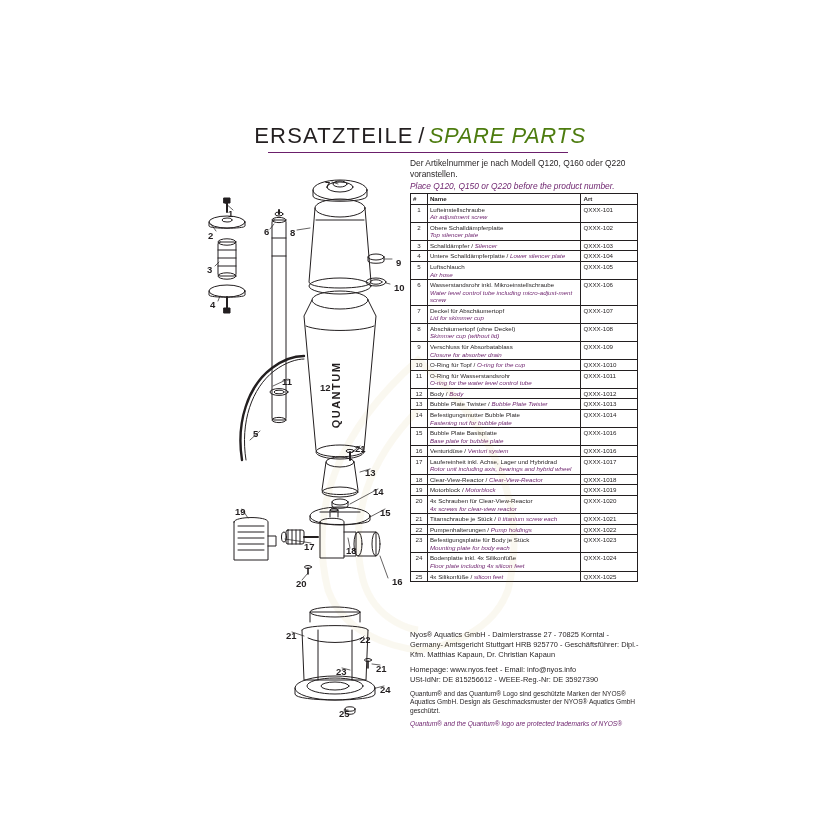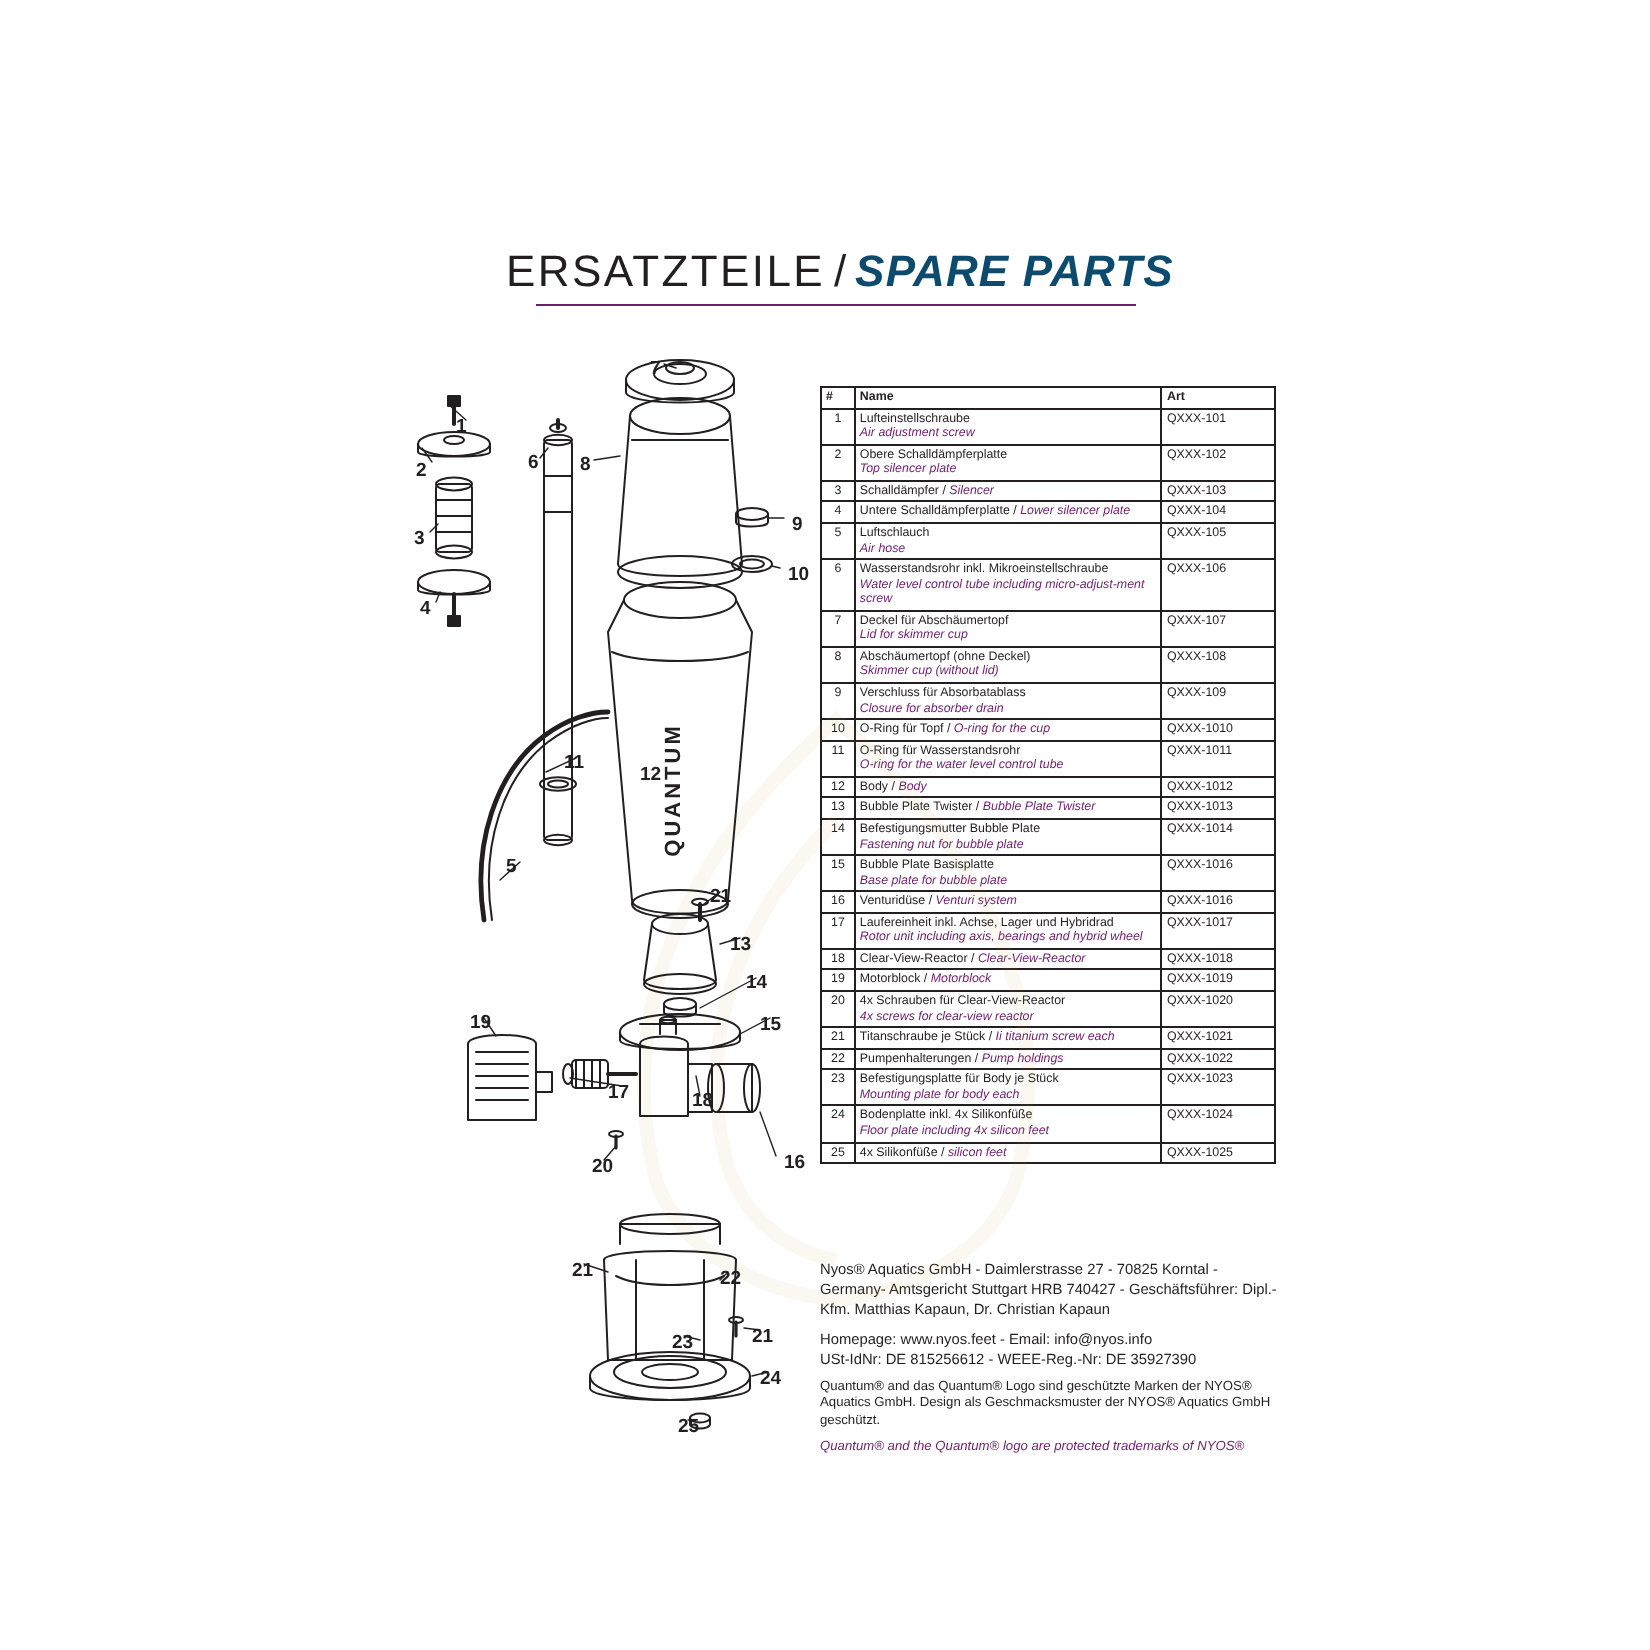--- a/index.html
+++ b/index.html
@@ -10,21 +10,21 @@
   }
   .page{position:absolute;left:0;top:0;width:825px;height:825px;}
 
   
   .title{
     position:absolute;left:120px;top:123px;width:600px;height:30px;
     text-align:center;white-space:nowrap;
   }
   .title .t-de{font-size:22px;letter-spacing:1.2px;color:#231f20;text-align:right;}
   .title .t-sep{font-size:22px;color:#231f20;}
-  .title .t-en{font-size:22px;font-style:italic;font-weight:bold;color:#0c4a6e;letter-spacing:.6px;}
+  .title .t-en{font-size:22px;font-style:italic;font-weight:normal;color:#4d7c0f;letter-spacing:.6px;}
   .title-rule{
     position:absolute;left:268px;top:152px;width:300px;height:1px;background:#6b1f6b;
   }
 
   
   .note{
     position:absolute;left:410px;top:158px;width:228px;
     font-size:8.4px;line-height:1.32;
   }
   .note .de{color:#231f20;}
@@ -77,20 +77,24 @@
 
 <div class="page">
 
   <div class="title">
     <span class="t-de">ERSATZTEILE</span>
     <span class="t-sep">/</span>
     <span class="t-en">SPARE PARTS</span>
   </div>
   <div class="title-rule"></div>
 
+  <div class="note">
+    <span class="de">Der Artikelnummer je nach Modell Q120, Q160 oder Q220 voranstellen.</span>
+    <span class="en">Place Q120, Q150 or Q220 before the product number.</span>
+  </div>
 
   <table class="table">
     <thead>
       <tr>
         <td class="c-num">#</td>
         <td class="c-name">Name</td>
         <td class="c-art">Art</td>
       </tr>
     </thead>
     <tbody id="tbody">
@@ -258,21 +262,21 @@
         </tr>
         <tr>
           <td class="c-num">25</td>
           <td class="c-name inline"><span class="de">4x Silikonfüße</span><span class="sep"> / </span><span class="en">silicon feet</span></td>
           <td class="c-art">QXXX-1025</td>
         </tr>
       </tbody>
   </table>
 
   <div class="footer">
-    <div class="l1">Nyos® Aquatics GmbH - Daimlerstrasse 27 - 70825 Korntal - Germany- Amtsgericht Stuttgart HRB 740427 - Geschäftsführer: Dipl.-Kfm. Matthias Kapaun, Dr. Christian Kapaun</div>
+    <div class="l1">Nyos® Aquatics GmbH - Daimlerstrasse 27 - 70825 Korntal - Germany- Amtsgericht Stuttgart HRB 925770 - Geschäftsführer: Dipl.-Kfm. Matthias Kapaun, Dr. Christian Kapaun</div>
     <div class="l2">Homepage: www.nyos.feet - Email: info@nyos.info</div>
     <div>USt-IdNr: DE 815256612 - WEEE-Reg.-Nr: DE 35927390</div>
     <div class="tm">Quantum® and das Quantum® Logo sind geschützte Marken der NYOS® Aquatics GmbH. Design als Geschmacksmuster der NYOS® Aquatics GmbH geschützt.</div>
     <div class="tm2">Quantum® and the Quantum® logo are protected trademarks of NYOS®</div>
   </div>
 
   <div class="watermark">
     <svg width="300" height="320" viewBox="0 0 300 320">
       <g fill="none" stroke="#c8a23c" stroke-width="7">
         <path d="M150 20 C70 90 40 170 60 250 C80 305 150 310 150 310 C150 310 220 305 240 250 C260 170 230 90 150 20 Z"></path>

